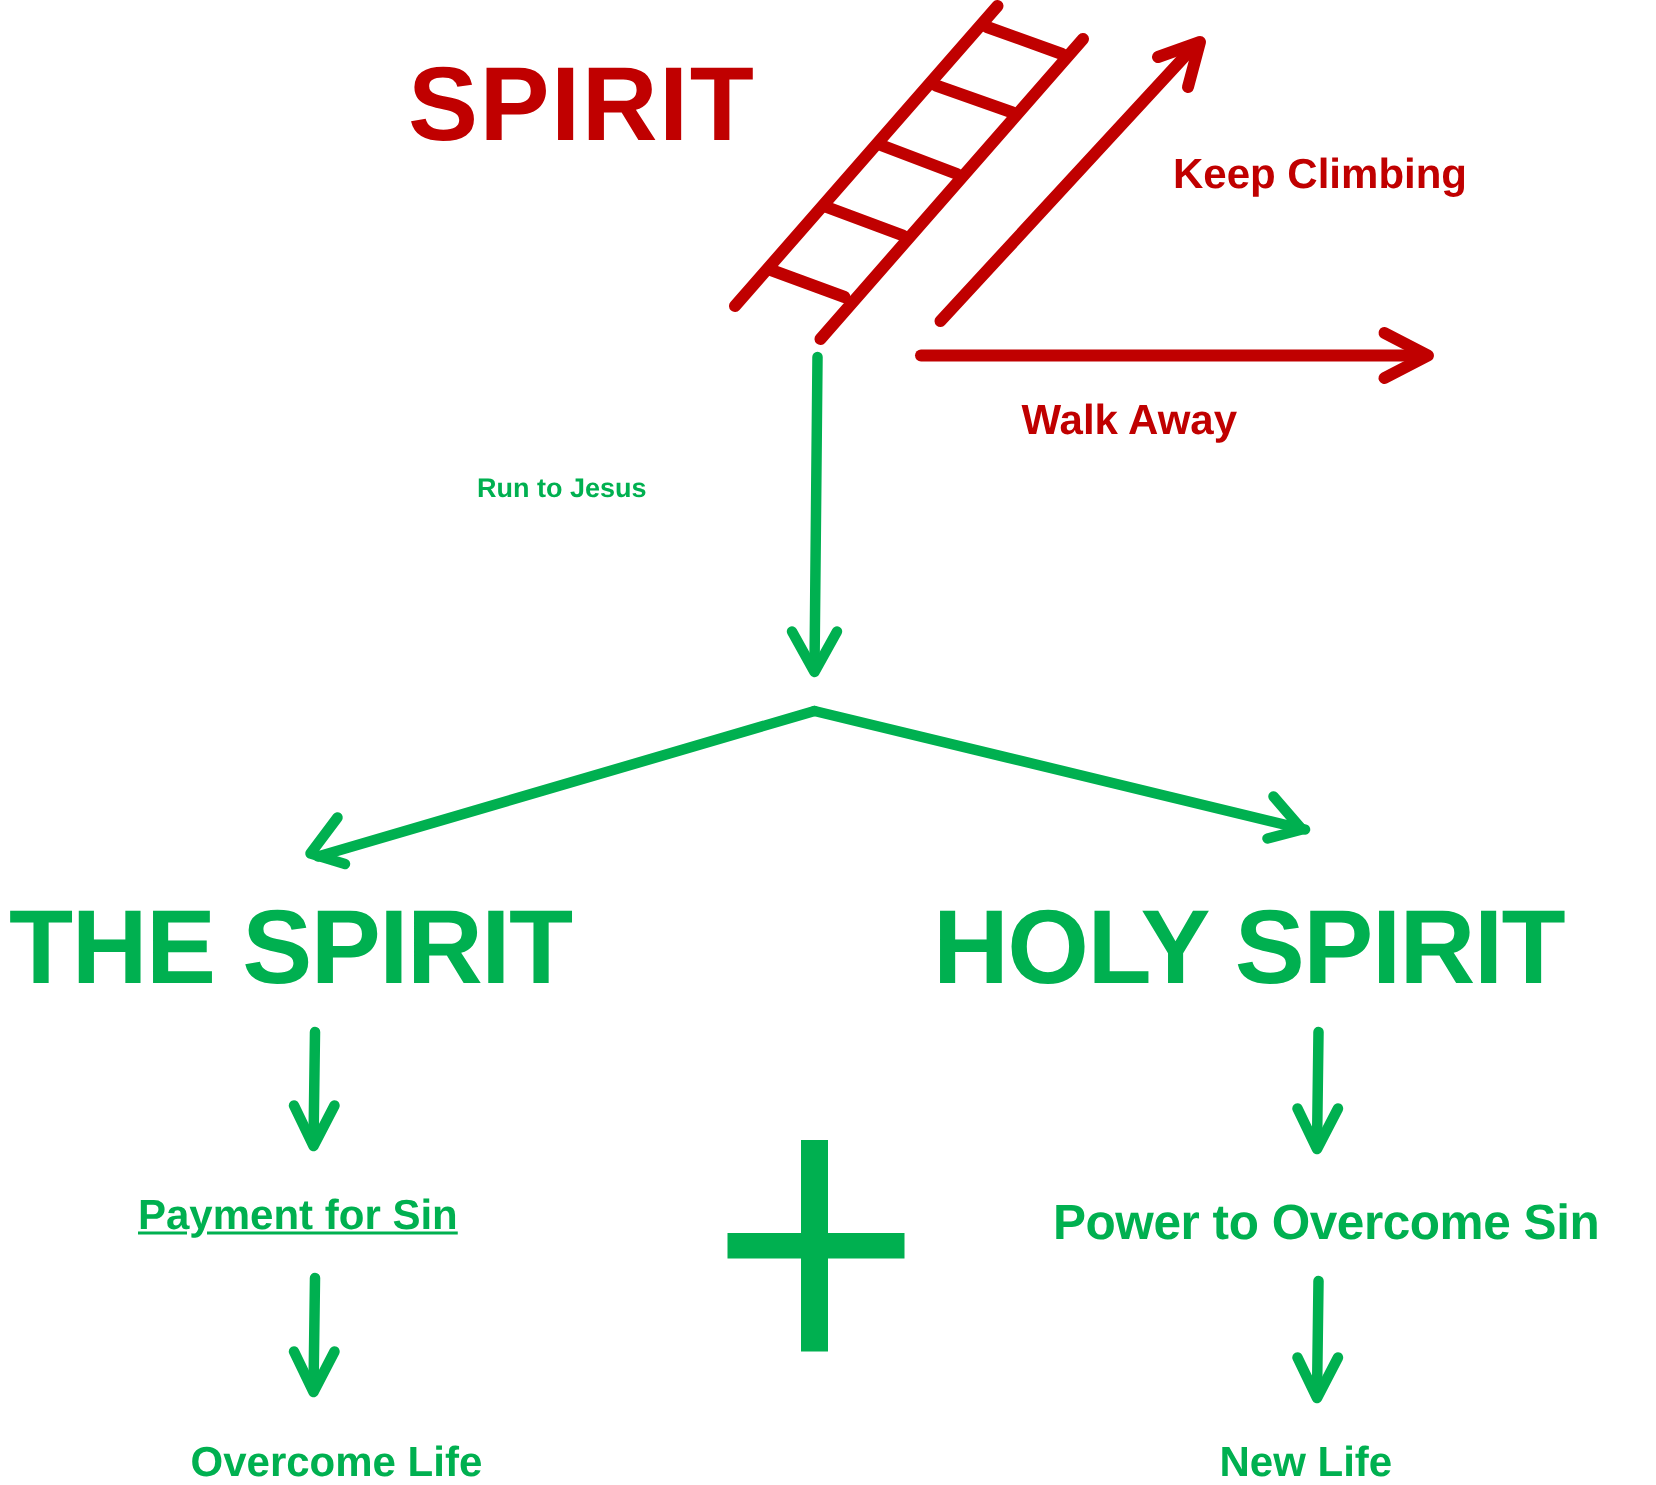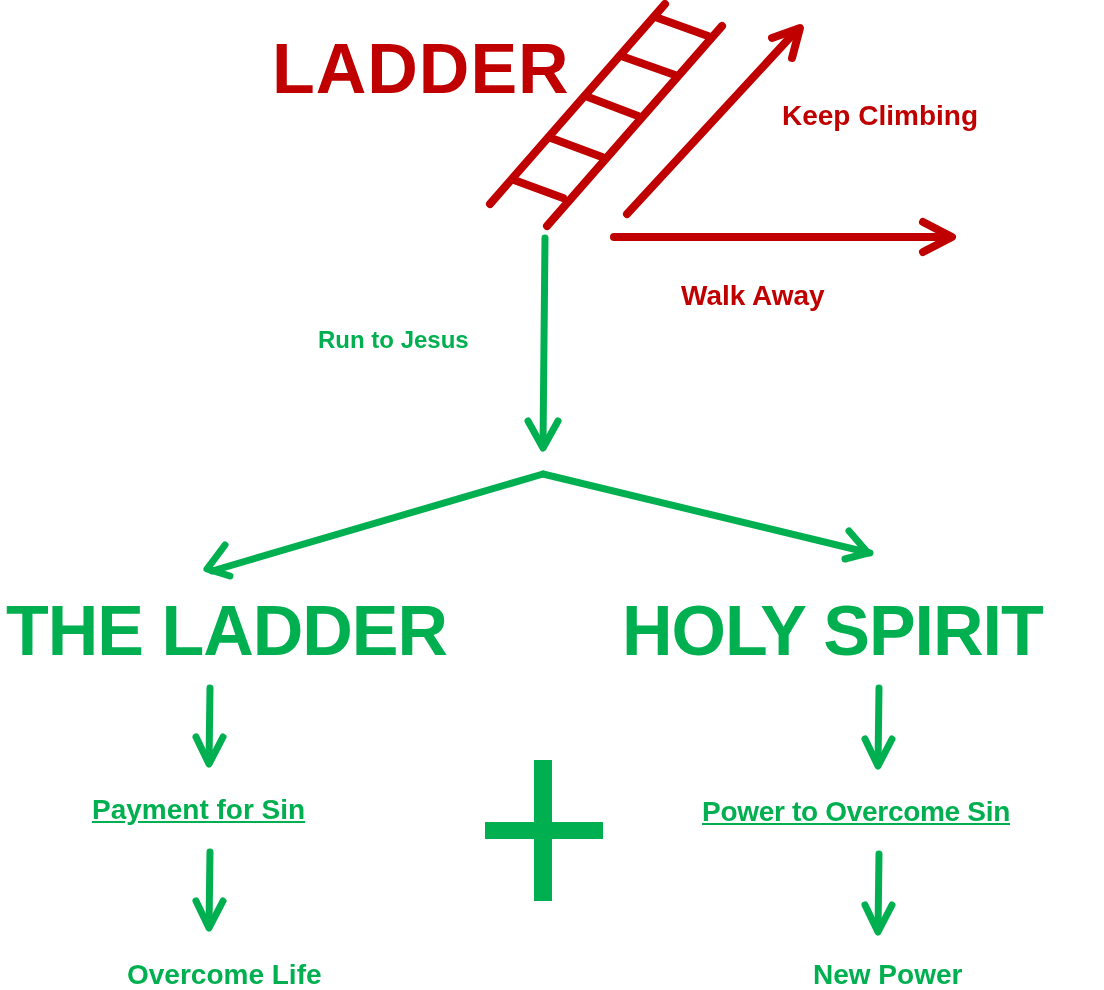--- a/index.html
+++ b/index.html
@@ -28,25 +28,24 @@
       font-size: 70px;
       letter-spacing: 1px;
     }
     #lbl-keep {
       left: 782px; top: 102px;
       font-size: 28px;
     }
     #lbl-walk {
       left: 681px; top: 266px;
       font-size: 28px;
-      margin-top: 16px;
     }
     #lbl-run {
-      left: 318px; top: 328px;
-      font-size: 24px;
+      left: 318px; top: 316px;
+      font-size: 18px;
     }
     #title-cross {
       left: 6px; top: 596px;
       font-size: 70px;
       letter-spacing: -1px;
     }
     #title-spirit {
       left: 622px; top: 596px;
       font-size: 70px;
       letter-spacing: -1px;
@@ -55,23 +54,22 @@
       left: 92px; top: 796px;
       font-size: 28px;
       text-decoration: underline;
     }
     #lbl-eternal {
       left: 127px; top: 961px;
       font-size: 28px;
     }
     #lbl-power {
       left: 702px; top: 798px;
-      font-size: 28px;
+      font-size: 33px;
       letter-spacing: -0.3px;
-      text-decoration: underline;
     }
     #lbl-newlife {
       left: 813px; top: 961px;
       font-size: 28px;
     }
     svg#diagram {
       position: absolute;
       left: 0; top: 0;
       width: 1104px;
       height: 990px;
@@ -135,24 +133,24 @@
       <polyline points="865,905 878,932 892,905"></polyline>
     </g>
   </g>
 
   <g fill="#00b050">
     <rect x="534" y="760" width="18" height="141"></rect>
     <rect x="485" y="822" width="118" height="17"></rect>
   </g>
 </svg>
 
-<div id="title-ladder" class="label red">LADDER</div>
+<div id="title-ladder" class="label red">SPIRIT</div>
 <div id="lbl-keep" class="label red">Keep Climbing</div>
 <div id="lbl-walk" class="label red">Walk Away</div>
 <div id="lbl-run" class="label green">Run to Jesus</div>
 
-<div id="title-cross" class="label green">THE LADDER</div>
+<div id="title-cross" class="label green">THE SPIRIT</div>
 <div id="lbl-payment" class="label green">Payment for Sin</div>
 <div id="lbl-eternal" class="label green">Overcome Life</div>
 
 <div id="title-spirit" class="label green">HOLY SPIRIT</div>
 <div id="lbl-power" class="label green">Power to Overcome Sin</div>
-<div id="lbl-newlife" class="label green">New Power</div>
+<div id="lbl-newlife" class="label green">New Life</div>
 
 </body></html>

